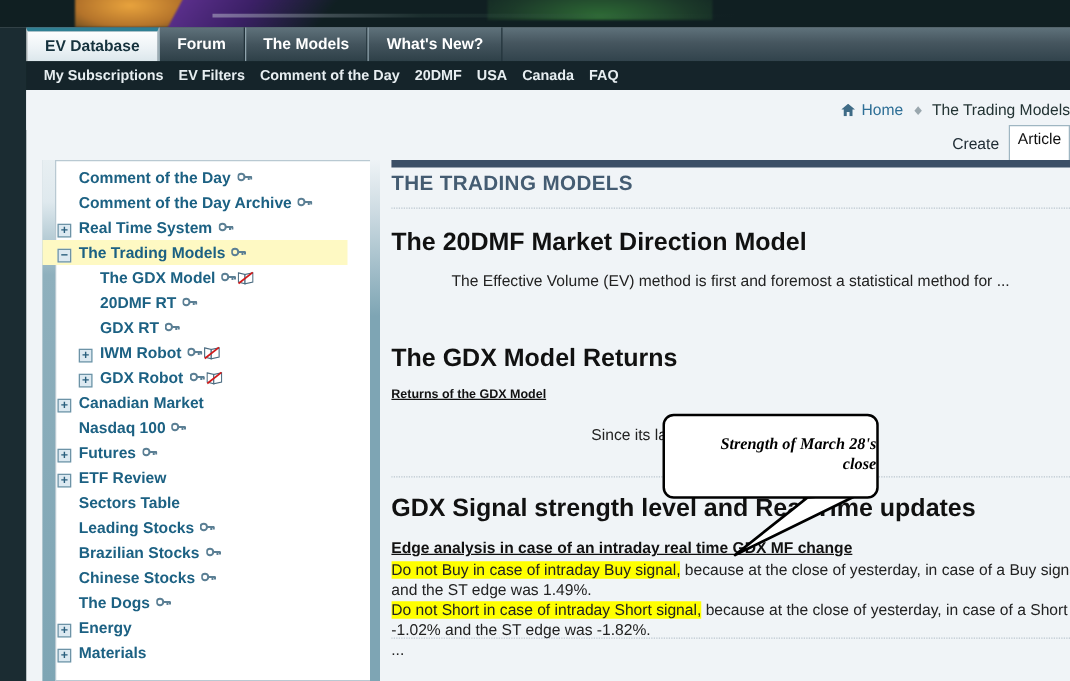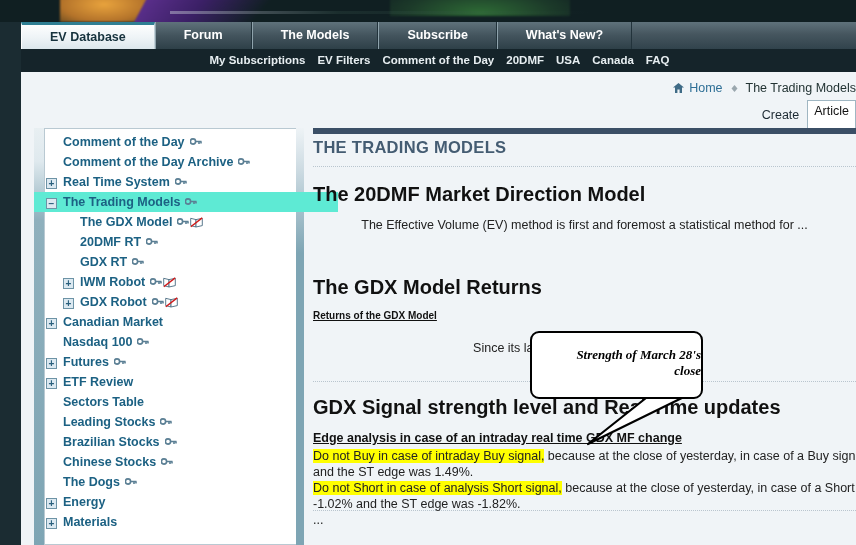--- a/index.html
+++ b/index.html
@@ -44,21 +44,21 @@
   
   #navband {
     position:absolute; left:0; top:22px; width:856px; height:50px;
     background:#15242a;
   }
   #tabstrip {
     position:absolute; left:21px; top:22px; width:835px; height:27px;
     background: linear-gradient(180deg,#5f727b 0%, #46565f 45%, #31434c 100%);
   }
   .tab {
-    position:relative; float:left; height:27px; padding:0 28px;
+    position:relative; float:left; height:27px; padding:0 14px;
     line-height:27px;
     font-weight:bold; font-size:12.5px; color:#ffffff;
     border-left:1px solid #8fa3ac; border-right:1px solid #22333b;
     background: linear-gradient(180deg,#5f727b 0%,#43545d 50%,#2e4048 100%);
     white-space:nowrap;
     cursor:pointer;
   }
   .tab.active {
     color:#16323d;
     background: linear-gradient(180deg,#fdfefe 0%, #edf3f6 55%, #dce7ec 100%);
@@ -66,21 +66,20 @@
     line-height:24px;
     border-left:1px solid #ffffff;
     border-right:1px solid #c3d2d9;
   }
   #subnav {
     position:absolute; left:21px; top:49px; width:835px; height:23px;
     background:#15242a;
     line-height:23px;
     padding-left:14px;
     white-space:nowrap;
-    text-align:center;
   }
   #subnav a {
     color:#e7eef1; font-weight:bold; font-size:11.5px;
     text-decoration:none; margin-right:12px;
     cursor:pointer;
   }
 
   
   #rail {
     position:absolute; left:0; top:22px; width:21px; height:523px;
@@ -135,22 +134,22 @@
     background: linear-gradient(180deg,#eef3f6 0%, #cddbe2 10%, #7ea5b4 30%, #7ea5b4 100%);
   }
   .tree { position:absolute; left:46px; top:132px; width:250px; }
   .tree-item {
     height:20px; line-height:20px;
     font-size:12.5px; font-weight:bold; color:#1c6183;
     white-space:nowrap; cursor:pointer;
     padding-left:0;
   }
   .tree-item.sel {
-    background:#5eead4;
-    width:304px; margin-left:-12px; padding-left:12px;
+    background:#fef9c3;
+    width:244px; margin-left:-12px; padding-left:12px;
   }
   .tree-item .exp {
     display:inline-block; width:11px; height:11px; line-height:9px;
     text-align:center; font-size:10px; font-weight:bold;
     border:1px solid #6d93a6; background:#dce9f1; color:#2a5f7d;
     position:relative; top:1px; margin-right:6px;
     font-family:"Liberation Sans", sans-serif;
   }
   .tree-item .noexp { display:inline-block; width:11px; margin-right:6px; }
   .tree-item .lbl { }
@@ -242,21 +241,20 @@
   <div class="art-purple"></div>
   <div class="art-green"></div>
   <div class="art-streak"></div>
 </div>
 
 <div id="navband"></div>
 <div id="tabstrip">
     <div class="tab active">EV Database</div>
     <div class="tab">Forum</div>
     <div class="tab">The Models</div>
-    <div class="tab">Subscribe</div>
     <div class="tab">What's New?</div>
   </div>
 <div id="subnav"><a href="#">My Subscriptions</a><a href="#">EV Filters</a><a href="#">Comment of the Day</a><a href="#">20DMF</a><a href="#">USA</a><a href="#">Canada</a><a href="#">FAQ</a></div>
 
 <div id="rail"></div>
 
 <div id="breadcrumb">
   <span class="home-ico">
     <svg width="11" height="10" viewBox="0 0 11 10">
         <path d="M5.5 0 L11 4.6 L9 4.6 L9 10 L6.6 10 L6.6 6.6 L4.4 6.6 L4.4 10 L2 10 L2 4.6 L0 4.6 Z" fill="#3f6b86"></path>
@@ -370,21 +368,21 @@
   <div class="body-p" id="p-gdx">Since its launch in December 2011, as o</div>
 
   <div id="rule3" class="dotrule"></div>
 
   <div class="sec-h2" id="h2-sig">GDX Signal strength level and Real Time updates</div>
 
   <div id="edge-h">Edge analysis in case of an intraday real time GDX MF change</div>
   <div id="edge-body">
     <div class="line"><span class="hl">Do not Buy in case of intraday Buy signal,</span><span> because at the close of yesterday, in case of a Buy signal</span></div>
     <div class="line"><span>and the ST edge was 1.49%.</span></div>
-    <div class="line"><span class="hl">Do not Short in case of analysis Short signal,</span><span> because at the close of yesterday, in case of a Short</span></div>
+    <div class="line"><span class="hl">Do not Short in case of intraday Short signal,</span><span> because at the close of yesterday, in case of a Short</span></div>
     <div class="line"><span>-1.02% and the ST edge was -1.82%.</span></div>
     <div class="line"><span>...</span></div>
   </div>
 </div>
 
 <svg id="callout-tail" viewBox="0 0 110 58">
   <path d="M104 2 L2 52 L60 6 Z" fill="#ffffff" stroke="#000000" stroke-width="2.2" stroke-linejoin="round"></path>
 </svg>
 <div id="callout">
   <span class="ctext"><span>Strength of March 28's</span><br><span>close</span></span>

